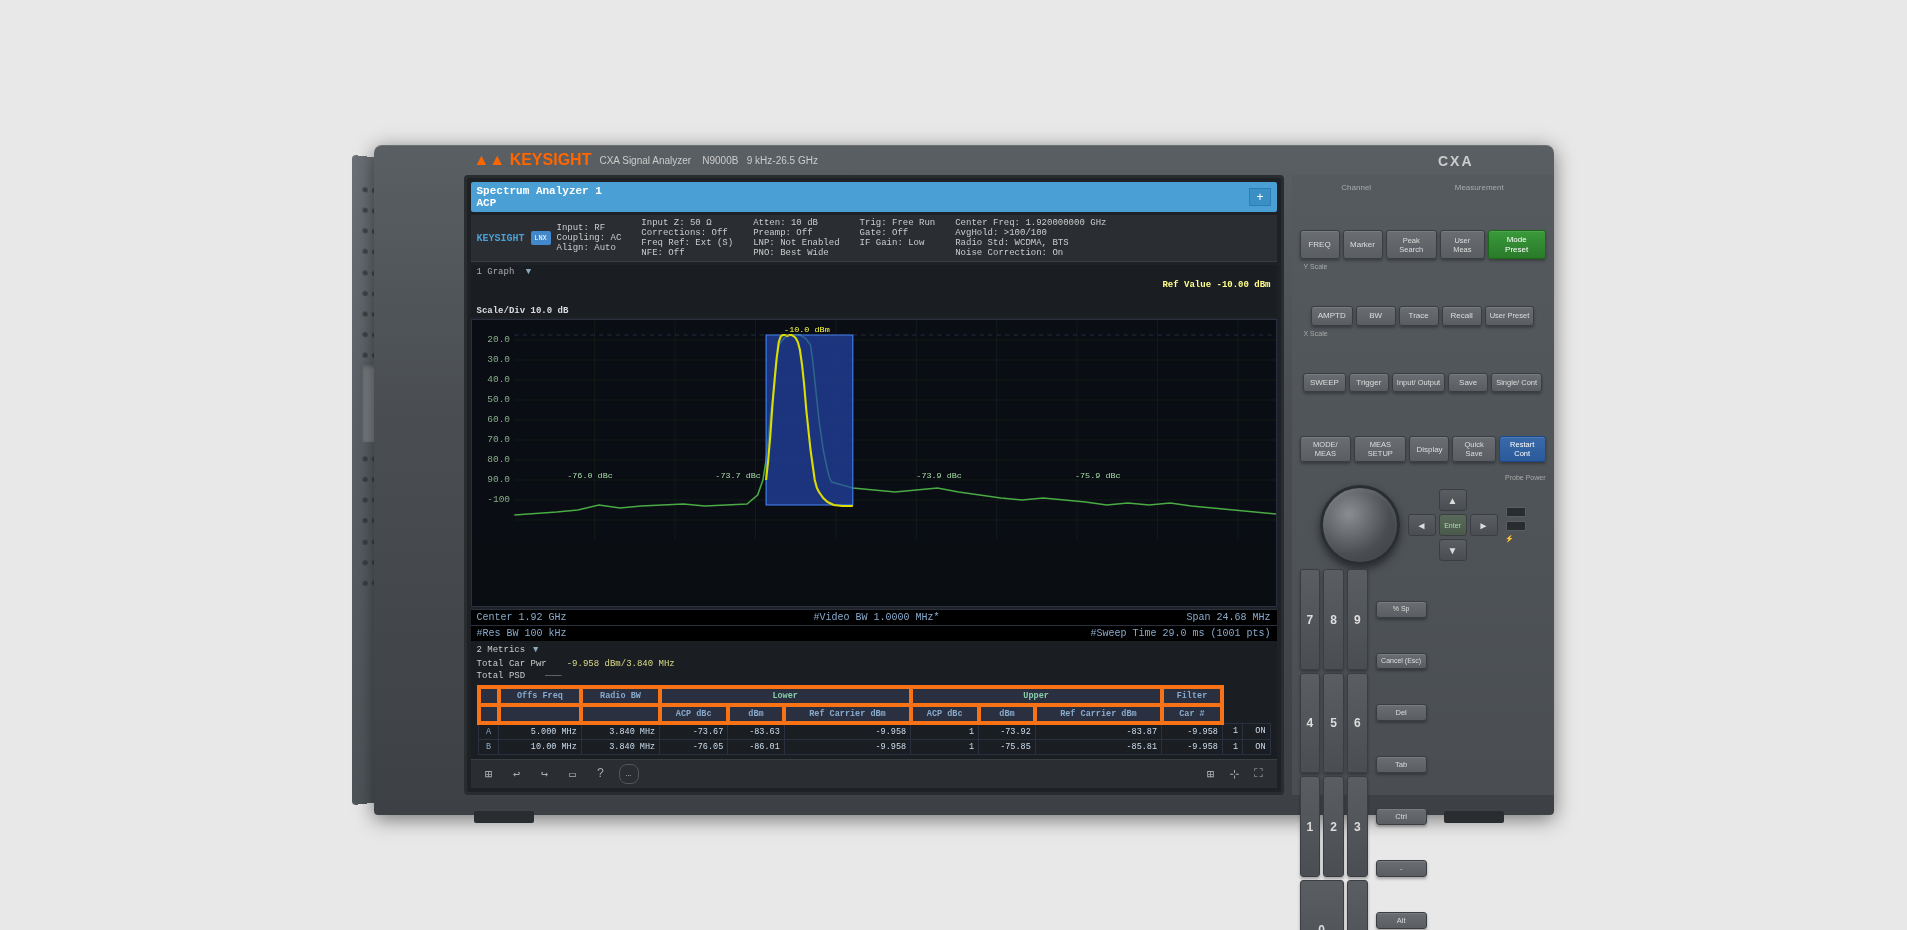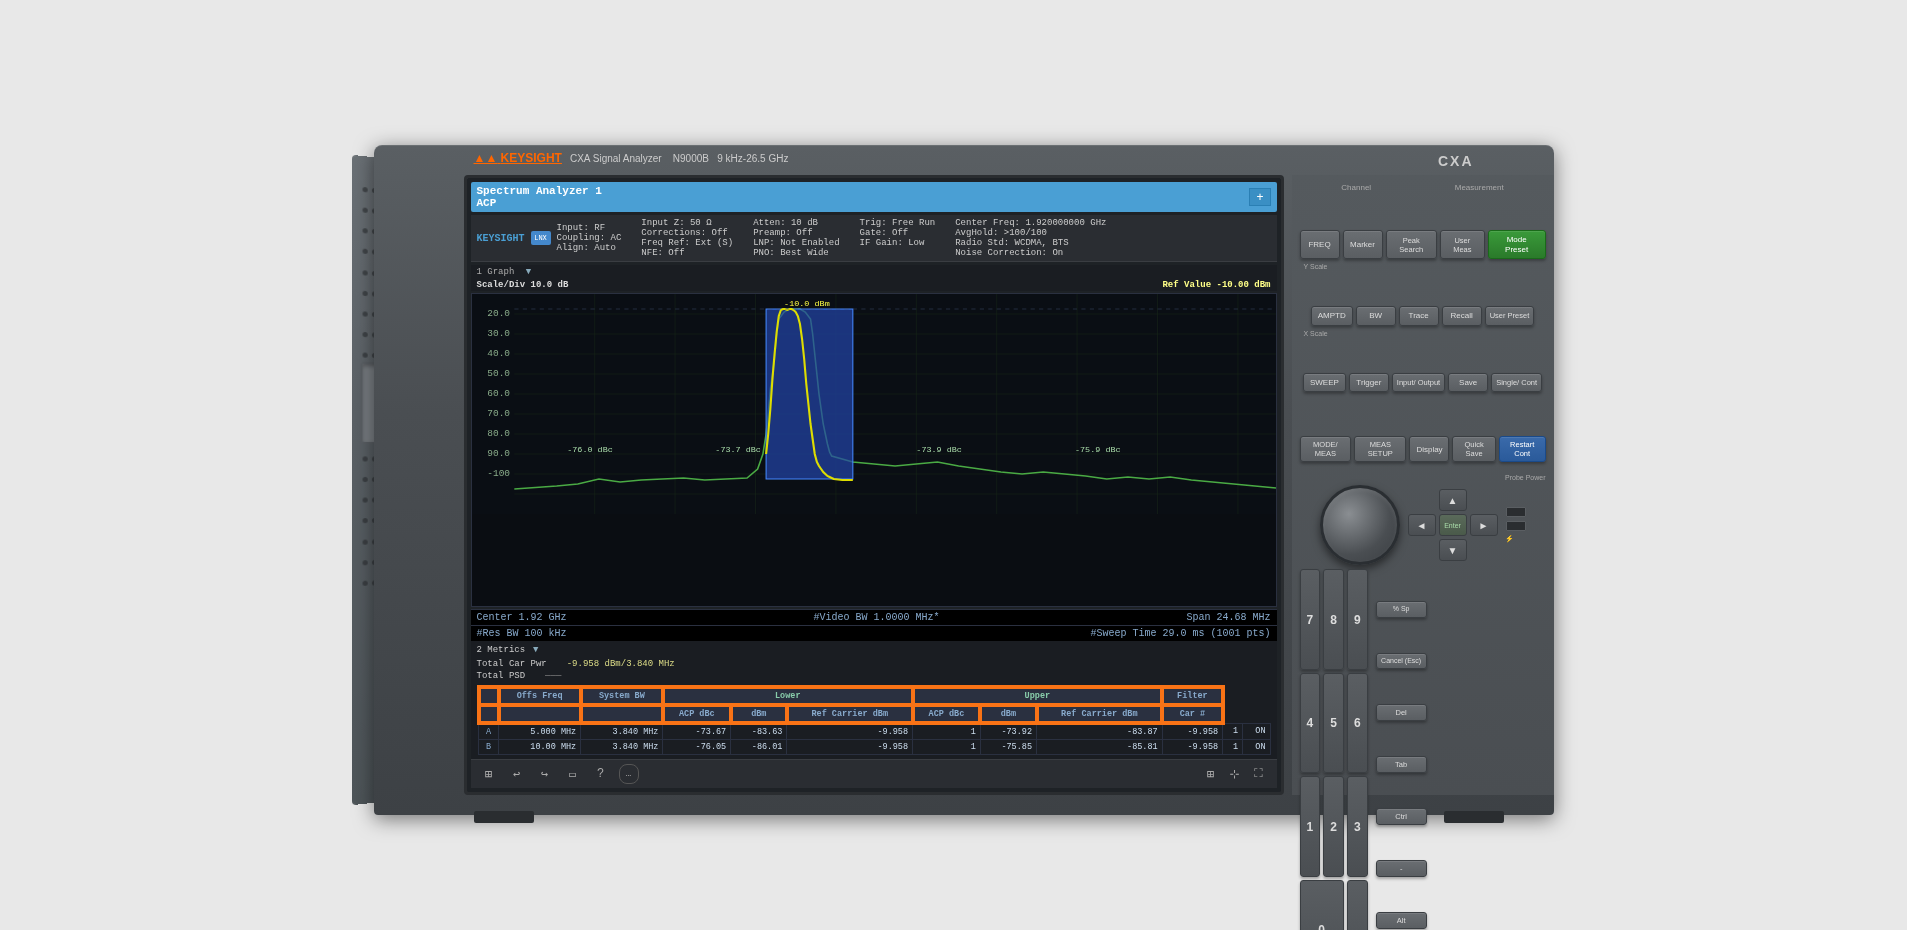--- a/index.html
+++ b/index.html
@@ -634,21 +634,21 @@
         <div class="vent-hole"></div>
         <div class="vent-hole"></div>
         <div class="vent-hole"></div>
       </div>
     <div class="handle"></div>
   </div>
 
   <div class="chassis">
 
     <div class="logo-area">
-      <span style="color:#ff6600;font-size:12px;font-weight:bold;text-decoration:underline;">
+      <span style="color:#ff6600;font-size:16px;font-weight:bold;">
         <span style="color:#ff6600;">▲▲</span>
         <span>KEYSIGHT</span>
       </span>
       <span style="color:#ccc;font-size:10px;">
         <span>CXA Signal Analyzer</span>
         &nbsp;&nbsp;
         <span>N9000B</span>
         &nbsp;
         <span>9 kHz-26.5 GHz</span>
       </span>
@@ -705,21 +705,21 @@
         </div>
 
         <div class="graph-header">
           <span>
             <span>1 Graph</span>
             <span style="margin-left:6px;color:#88aabb;">▼</span>
           </span>
         </div>
 
         <div style="display:flex;justify-content:space-between;padding:1px 6px;font-size:9px;background:#1a1d22;">
-          <span style="color:#ddd;font-weight:bold;">Scale/Div 10.0 dB</span>
+          <span style="color:#ddd;font-weight:bold;margin-top:26px;">Scale/Div 10.0 dB</span>
           <span style="color:#ffff88;font-weight:bold;">Ref Value -10.00 dBm</span>
         </div>
 
         <div class="graph-area">
           <svg class="spectrum-svg" viewBox="0 0 760 220" preserveAspectRatio="none">
 
             <rect width="760" height="220" fill="#0a0e14"></rect>
 
             <line x1="40" y1="20" x2="760" y2="20" stroke="#1a2a1a" stroke-width="0.5"></line>
             <line x1="40" y1="40" x2="760" y2="40" stroke="#1a2a1a" stroke-width="0.5"></line>
@@ -795,21 +795,21 @@
               <span>Total PSD</span>
               <span style="color:#888;">———</span>
             </div>
           </div>
 
           <table class="metrics-table">
             <thead>
               <tr>
                 <th></th>
                 <th>Offs Freq</th>
-                <th>System BW</th>
+                <th>Radio BW</th>
                 <th colspan="3" style="color:#88ccaa;">Lower</th>
                 <th colspan="3" style="color:#88ccaa;">Upper</th>
                 <th>Filter</th>
               </tr>
               <tr>
                 <th></th>
                 <th></th>
                 <th></th>
                 <th>ACP dBc</th>
                 <th>dBm</th>

